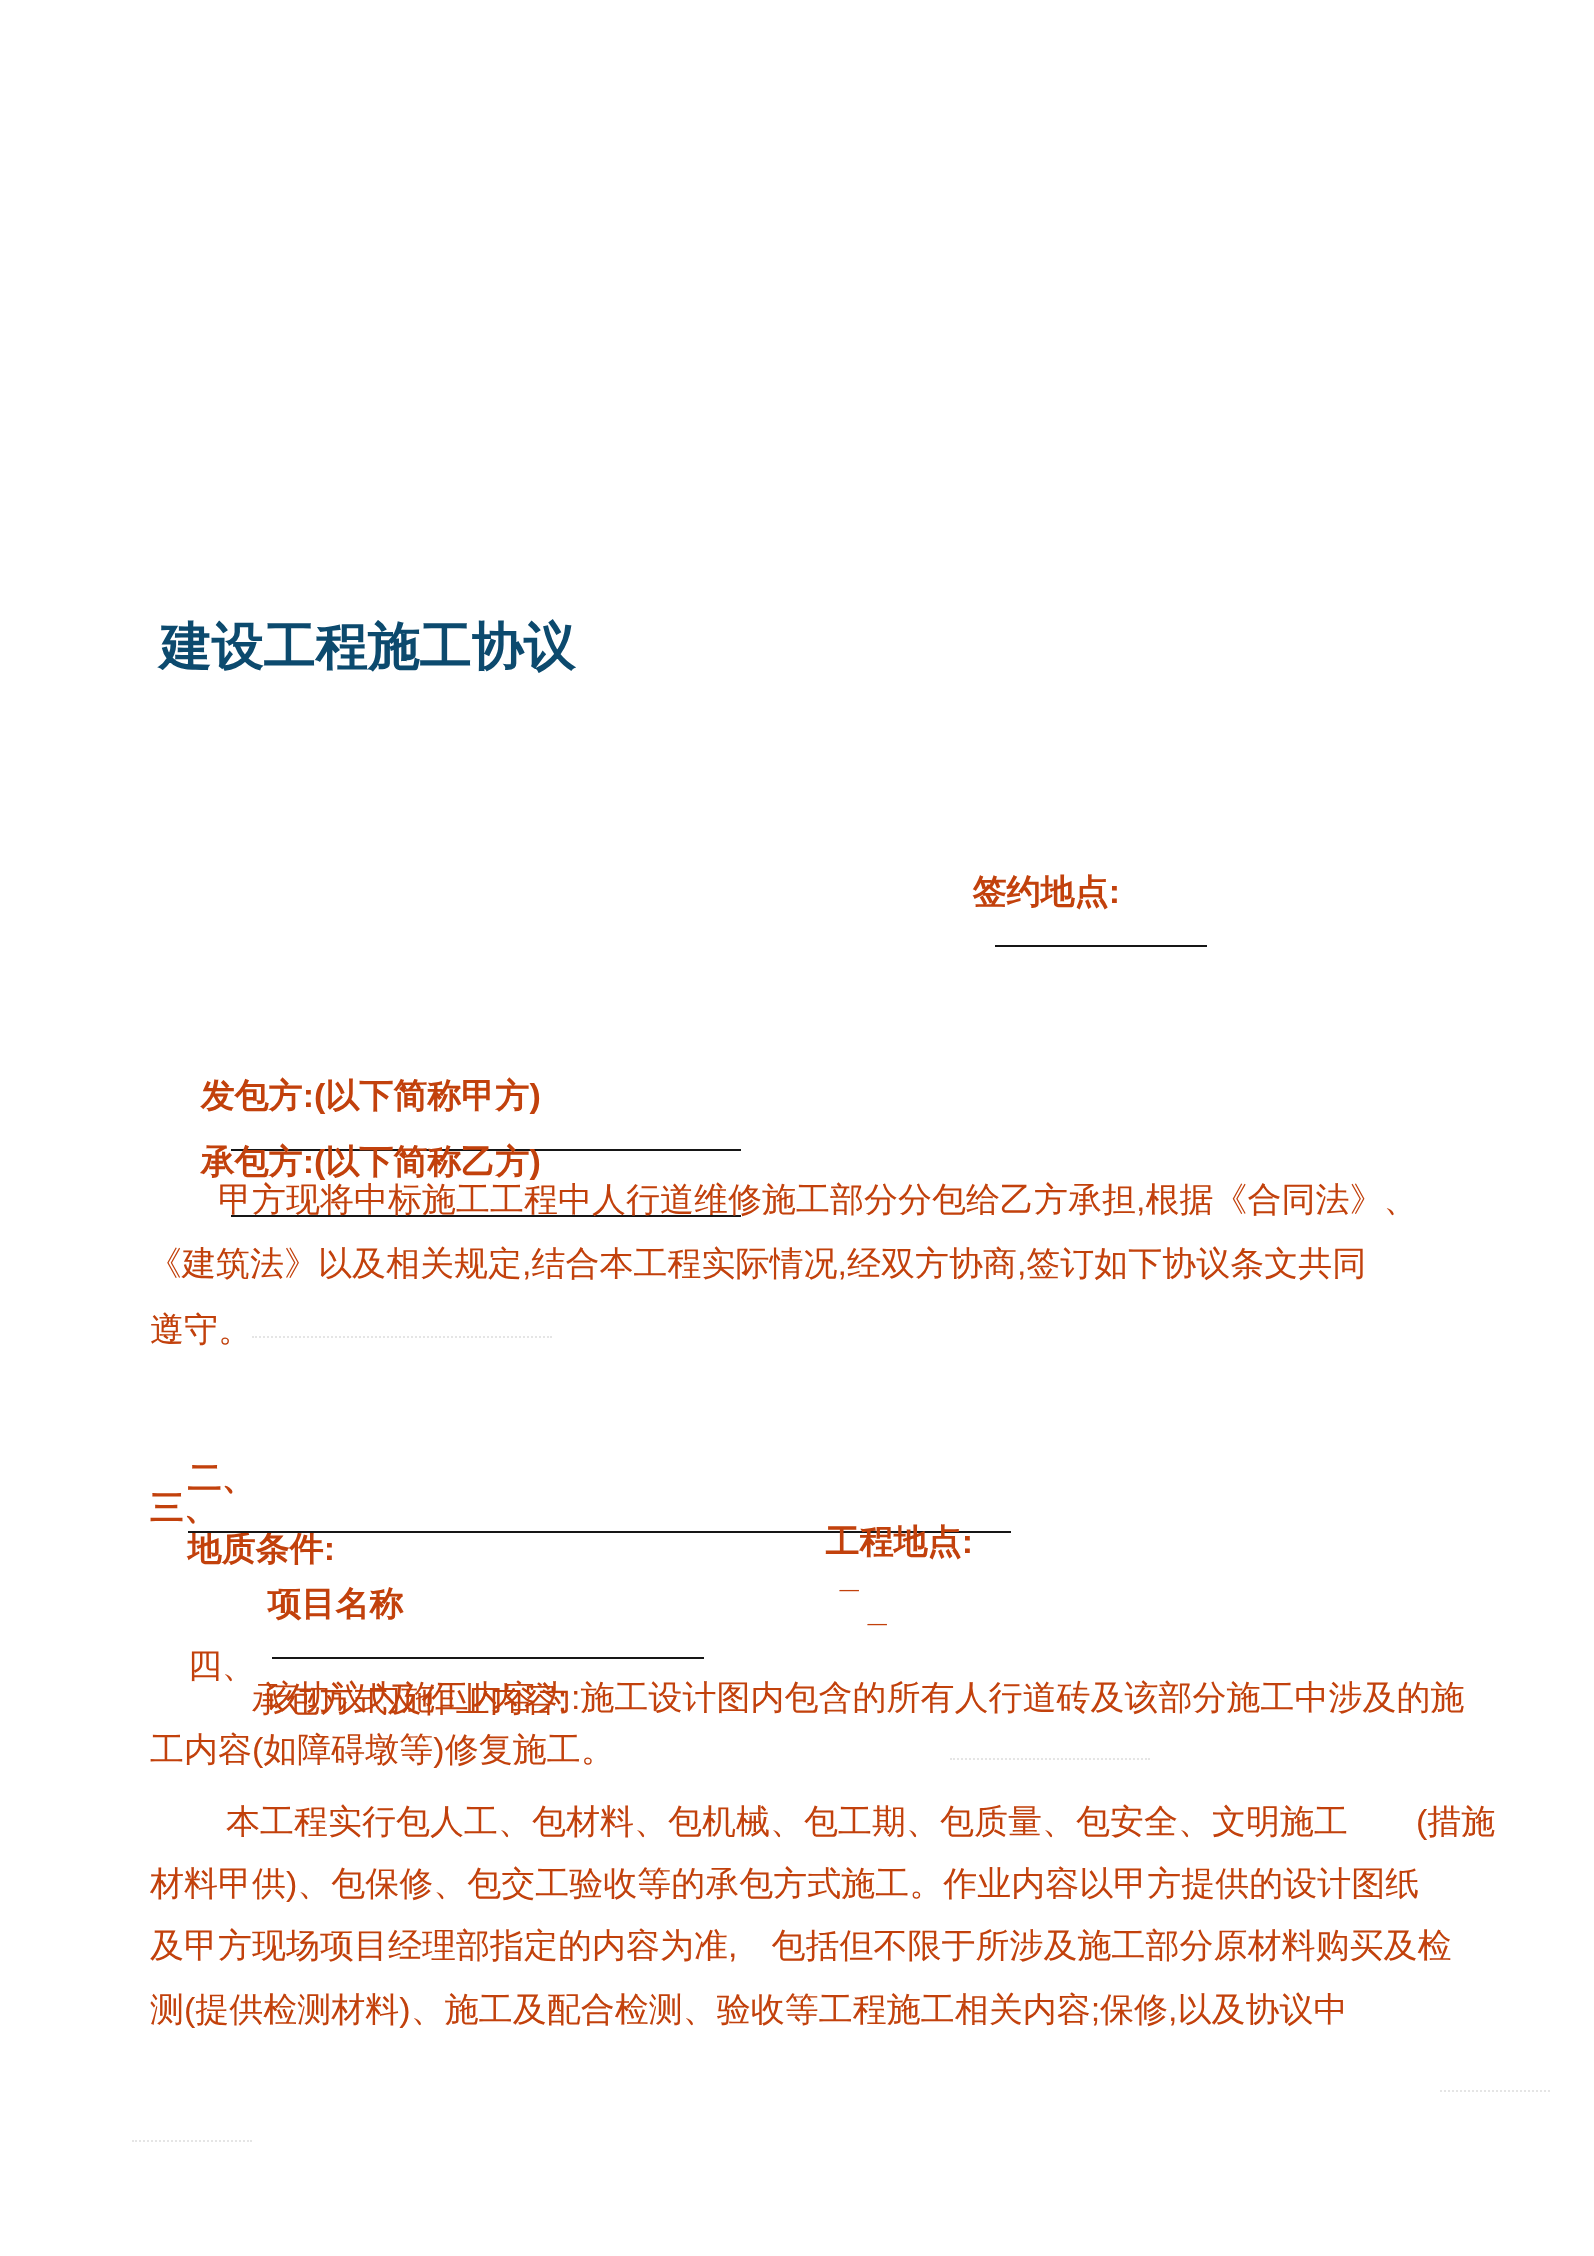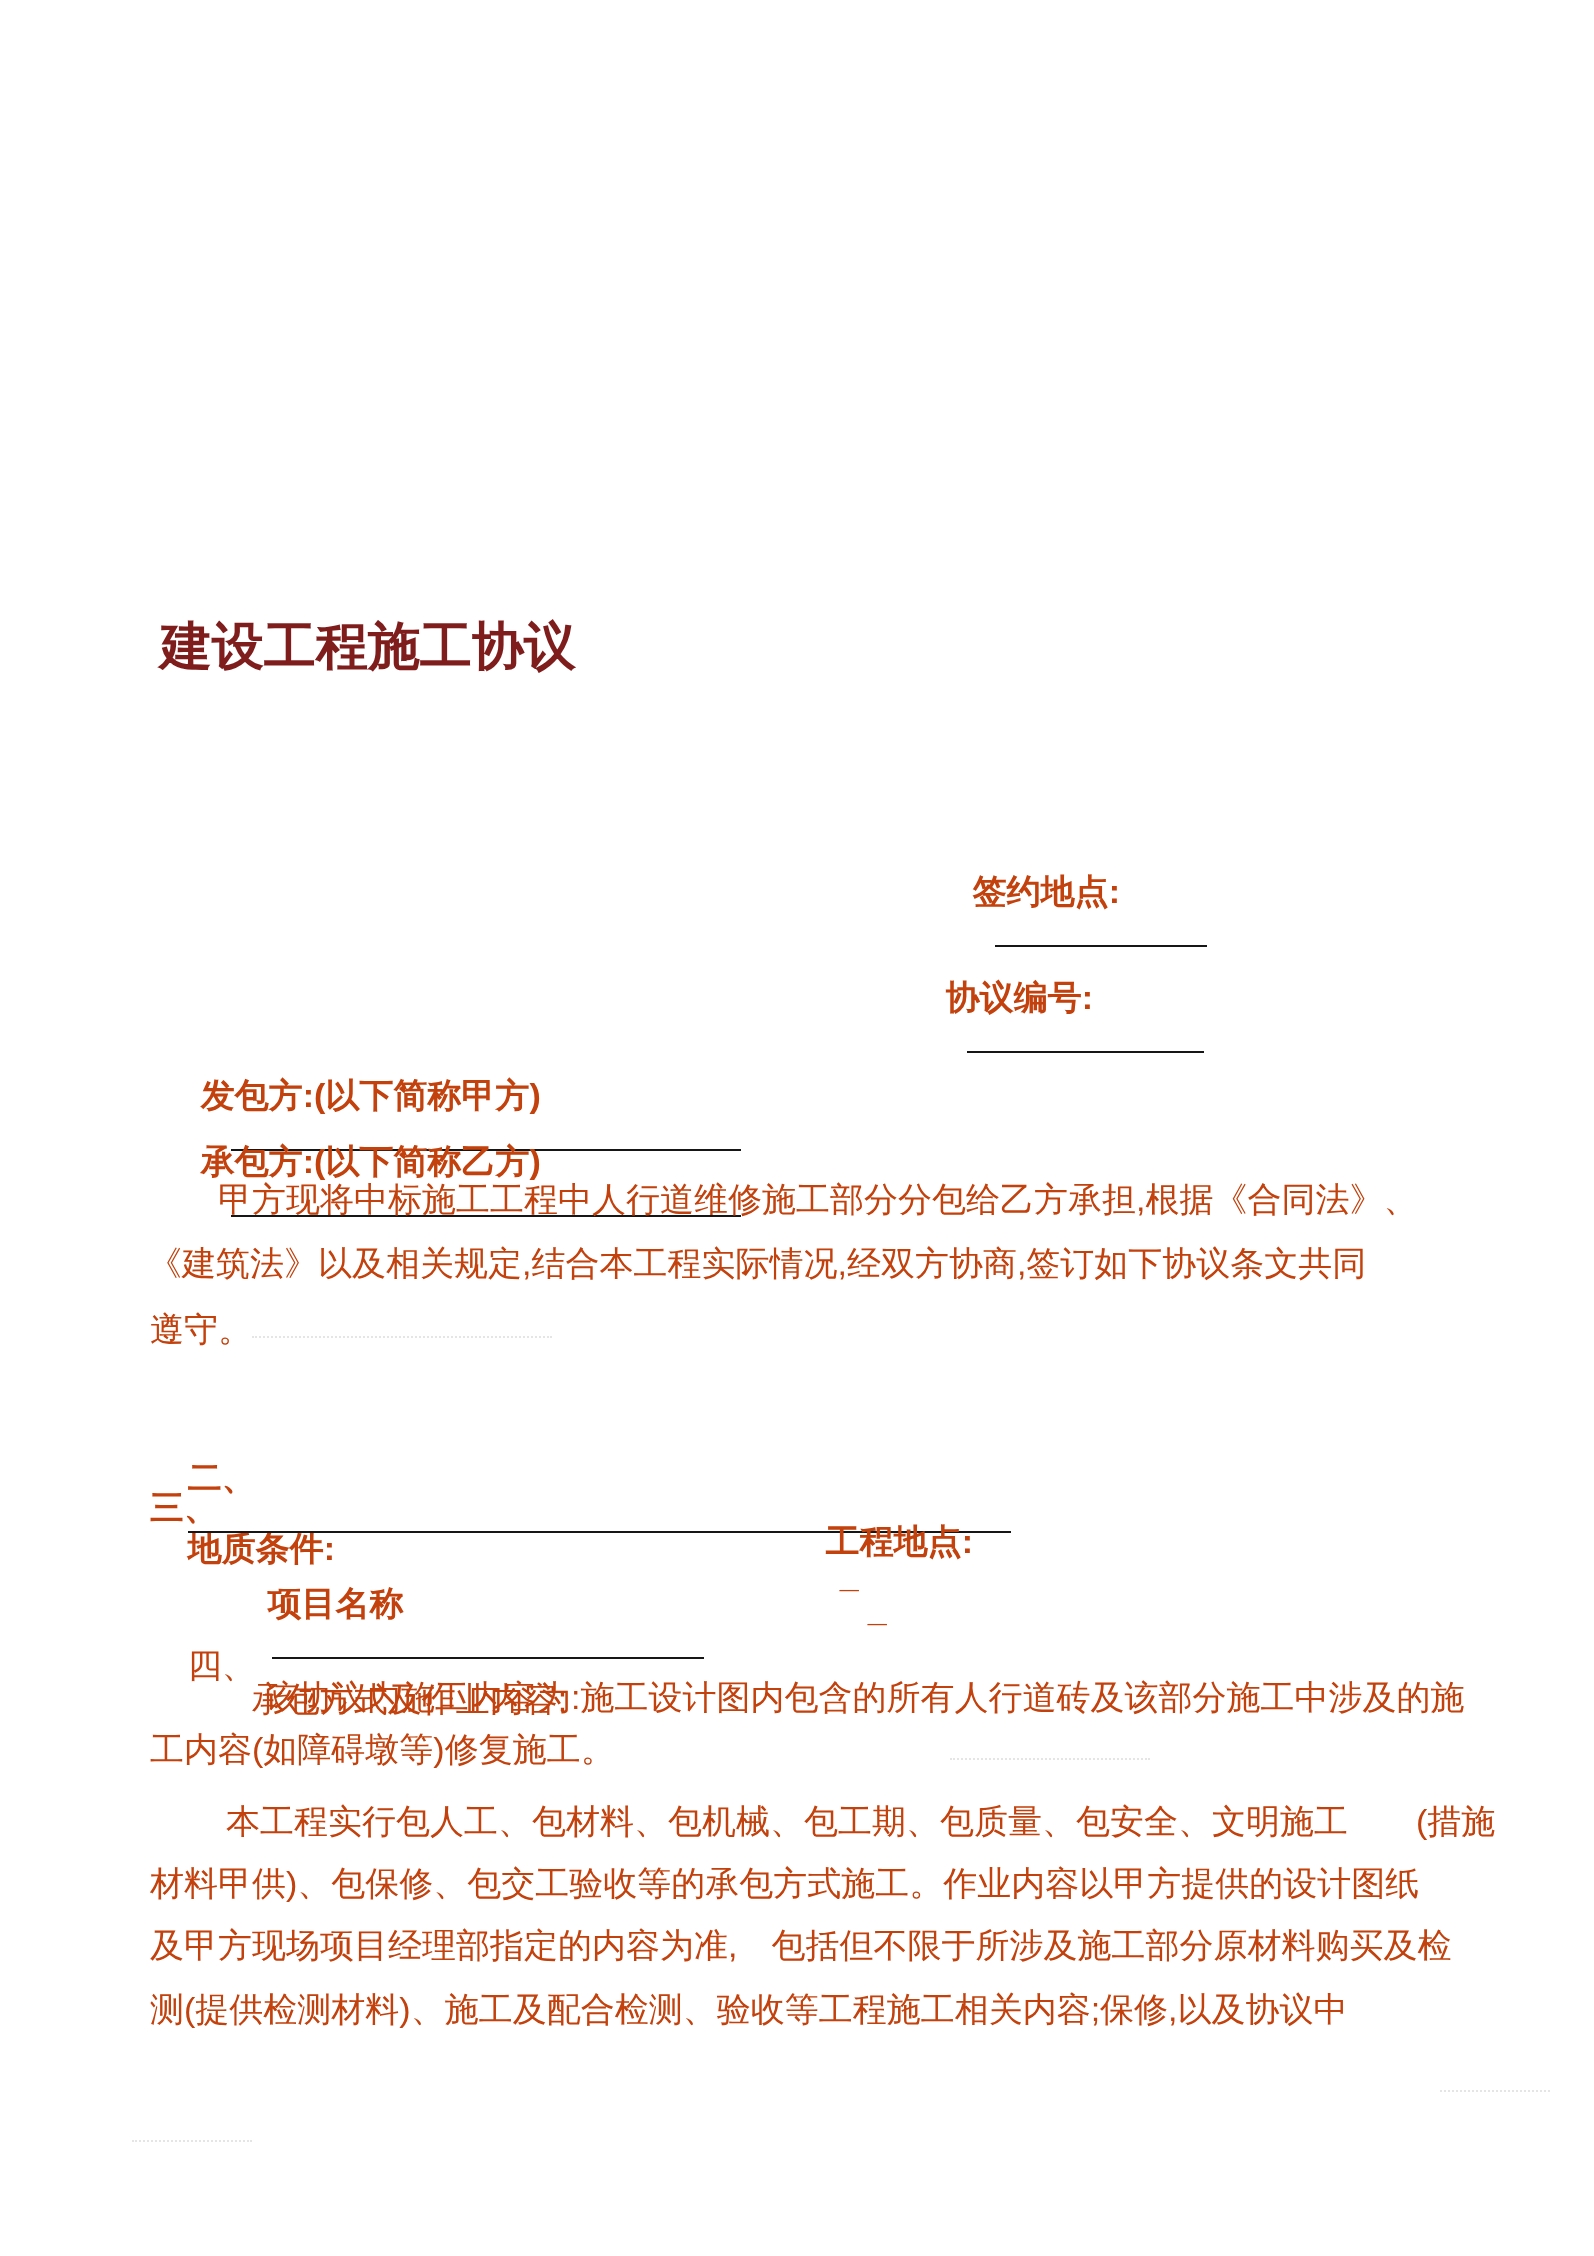--- a/index.html
+++ b/index.html
@@ -25,21 +25,21 @@
   }
   .bold { font-weight: 700; }
   .doc-title {
     position: absolute;
     left: 160px;
     top: 612px;
     font-size: 52px;
     font-weight: 700;
     letter-spacing: 0px;
     white-space: pre;
-    color: #7f1d1d;
+    color: #0c4a6e;
   }
   .ul {
     display: inline-block;
     border-bottom: 2px solid #161616;
     height: 30px;
     transform: translateY(7px);
   }
   .ul-standalone {
     display: inline-block;
     border-bottom: 2px solid #161616;
@@ -61,24 +61,20 @@
 
 <div class="page">
 
   <div class="doc-title">建设工程施工协议</div>
 
   <div class="line bold" style="left:935px; top:840px;">
     <span>签约地点:</span>
     <span class="ul" style="width:212px; margin-left:22px;"></span>
   </div>
 
-  <div class="line bold" style="left:908px; top:946px;">
-    <span>协议编号:</span>
-    <span class="ul" style="width:237px; margin-left:21px;"></span>
-  </div>
 
   <div class="line bold" style="left:163px; top:1044px;">
     <span>发包方:(以下简称甲方)</span>
     <span class="ul" style="width:510px; margin-left:30px;"></span>
   </div>
 
   <div class="line bold" style="left:163px; top:1110px;">
     <span>承包方:(以下简称乙方)</span>
     <span class="ul" style="width:510px; margin-left:30px;"></span>
   </div>

